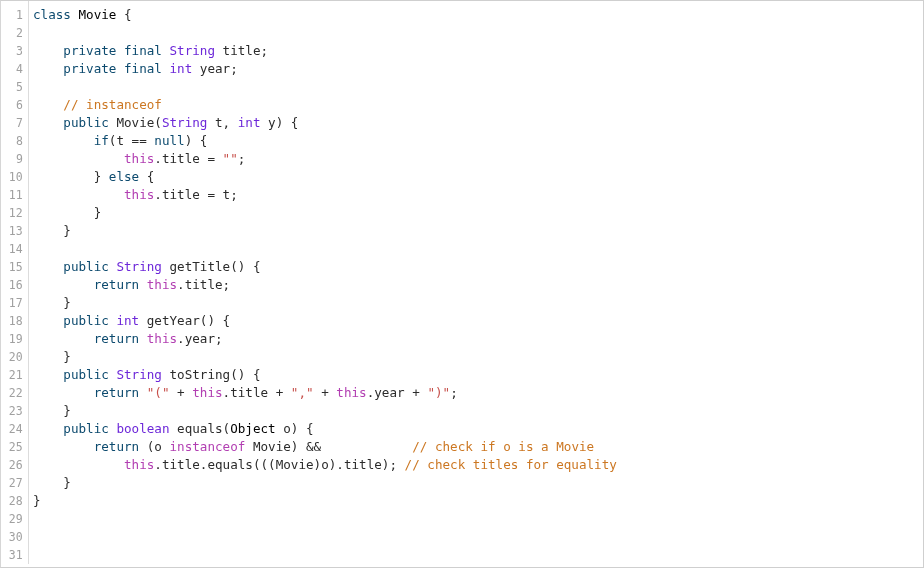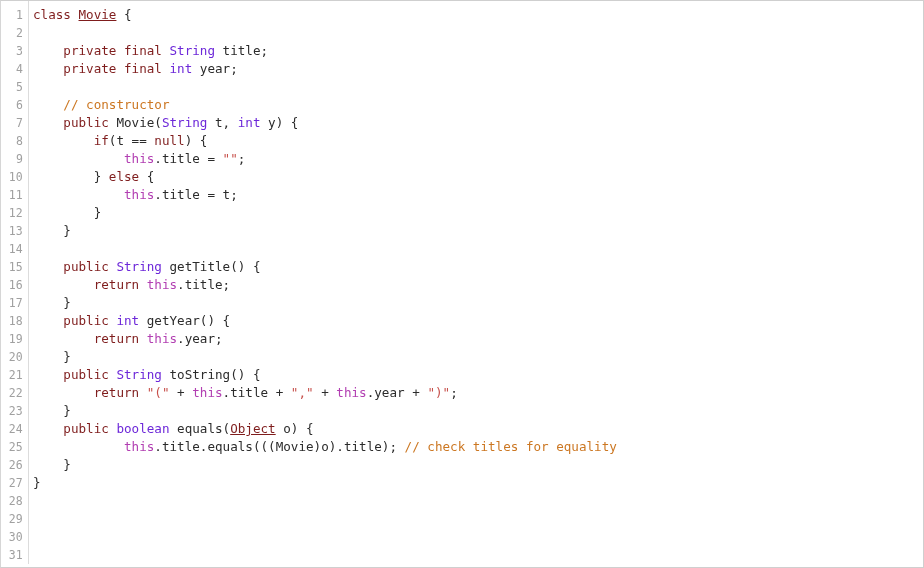--- a/index.html
+++ b/index.html
@@ -62,23 +62,23 @@
     height: 18px;
     line-height: 18px;
     font-size: 12.6px;
     white-space: pre;
     color: #2b2b2b;
     letter-spacing: 0px;
   }
   .code-line .tok { white-space: pre; }
 
   
-  .t-kw      { color: #7f1d1d; }
+  .t-kw      { color: #0c4a6e; }
   .t-type    { color: #6d28d9; }
-  .t-class   { color: #7f1d1d; text-decoration: underline; }
+  .t-class   { color: #000000; }
   .t-this    { color: #b23fb2; }
   .t-str     { color: #c7504b; }
   .t-comment { color: #cc7722; }
   .t-plain   { color: #2b2b2b; }
   .t-punct   { color: #2b2b2b; }
 </style>
 </head>
 <body>
 
 <div class="code-viewer">
@@ -116,37 +116,38 @@
       <span class="ln">30</span>
       <span class="ln">31</span>
     </div>
 
   <div class="code-area">
       <span class="code-line"><span class="tok t-kw">class</span><span class="tok t-plain"> </span><span class="tok t-class">Movie</span><span class="tok t-punct"> {</span></span>
       <span class="code-line"><span class="tok t-plain">    </span></span>
       <span class="code-line"><span class="tok t-plain">    </span><span class="tok t-kw">private</span><span class="tok t-plain"> </span><span class="tok t-kw">final</span><span class="tok t-plain"> </span><span class="tok t-type">String</span><span class="tok t-plain"> title;</span></span>
       <span class="code-line"><span class="tok t-plain">    </span><span class="tok t-kw">private</span><span class="tok t-plain"> </span><span class="tok t-kw">final</span><span class="tok t-plain"> </span><span class="tok t-type">int</span><span class="tok t-plain"> year;</span></span>
       <span class="code-line">&nbsp;</span>
-      <span class="code-line"><span class="tok t-plain">    </span><span class="tok t-comment">// constructor</span></span>
+      <span class="code-line"><span class="tok t-plain">    </span><span class="tok t-comment">// instanceof</span></span>
       <span class="code-line"><span class="tok t-plain">    </span><span class="tok t-kw">public</span><span class="tok t-plain"> Movie(</span><span class="tok t-type">String</span><span class="tok t-plain"> t, </span><span class="tok t-type">int</span><span class="tok t-plain"> y) {</span></span>
       <span class="code-line"><span class="tok t-plain">        </span><span class="tok t-kw">if</span><span class="tok t-plain">(t == </span><span class="tok t-kw">null</span><span class="tok t-plain">) {</span></span>
       <span class="code-line"><span class="tok t-plain">            </span><span class="tok t-this">this</span><span class="tok t-plain">.title = </span><span class="tok t-str">""</span><span class="tok t-plain">;</span></span>
       <span class="code-line"><span class="tok t-plain">        } </span><span class="tok t-kw">else</span><span class="tok t-plain"> {</span></span>
       <span class="code-line"><span class="tok t-plain">            </span><span class="tok t-this">this</span><span class="tok t-plain">.title = t;</span></span>
       <span class="code-line"><span class="tok t-plain">        }</span></span>
       <span class="code-line"><span class="tok t-plain">    }</span></span>
       <span class="code-line">&nbsp;</span>
       <span class="code-line"><span class="tok t-plain">    </span><span class="tok t-kw">public</span><span class="tok t-plain"> </span><span class="tok t-type">String</span><span class="tok t-plain"> getTitle() {</span></span>
       <span class="code-line"><span class="tok t-plain">        </span><span class="tok t-kw">return</span><span class="tok t-plain"> </span><span class="tok t-this">this</span><span class="tok t-plain">.title;</span></span>
       <span class="code-line"><span class="tok t-plain">    }</span></span>
       <span class="code-line"><span class="tok t-plain">    </span><span class="tok t-kw">public</span><span class="tok t-plain"> </span><span class="tok t-type">int</span><span class="tok t-plain"> getYear() {</span></span>
       <span class="code-line"><span class="tok t-plain">        </span><span class="tok t-kw">return</span><span class="tok t-plain"> </span><span class="tok t-this">this</span><span class="tok t-plain">.year;</span></span>
       <span class="code-line"><span class="tok t-plain">    }</span></span>
       <span class="code-line"><span class="tok t-plain">    </span><span class="tok t-kw">public</span><span class="tok t-plain"> </span><span class="tok t-type">String</span><span class="tok t-plain"> toString() {</span></span>
       <span class="code-line"><span class="tok t-plain">        </span><span class="tok t-kw">return</span><span class="tok t-plain"> </span><span class="tok t-str">"("</span><span class="tok t-plain"> + </span><span class="tok t-this">this</span><span class="tok t-plain">.title + </span><span class="tok t-str">","</span><span class="tok t-plain"> + </span><span class="tok t-this">this</span><span class="tok t-plain">.year + </span><span class="tok t-str">")"</span><span class="tok t-plain">;</span></span>
       <span class="code-line"><span class="tok t-plain">    }</span></span>
       <span class="code-line"><span class="tok t-plain">    </span><span class="tok t-kw">public</span><span class="tok t-plain"> </span><span class="tok t-type">boolean</span><span class="tok t-plain"> equals(</span><span class="tok t-class">Object</span><span class="tok t-plain"> o) {</span></span>
+      <span class="code-line"><span class="tok t-plain">        </span><span class="tok t-kw">return</span><span class="tok t-plain"> (o </span><span class="tok t-this">instanceof</span><span class="tok t-plain"> Movie) &amp;&amp;            </span><span class="tok t-comment">// check if o is a Movie</span></span>
       <span class="code-line"><span class="tok t-plain">            </span><span class="tok t-this">this</span><span class="tok t-plain">.title.equals(((Movie)o).title); </span><span class="tok t-comment">// check titles for equality</span></span>
       <span class="code-line"><span class="tok t-plain">    }</span></span>
       <span class="code-line"><span class="tok t-plain">}</span></span>
     </div>
 
 </div>
 
 </body></html>

